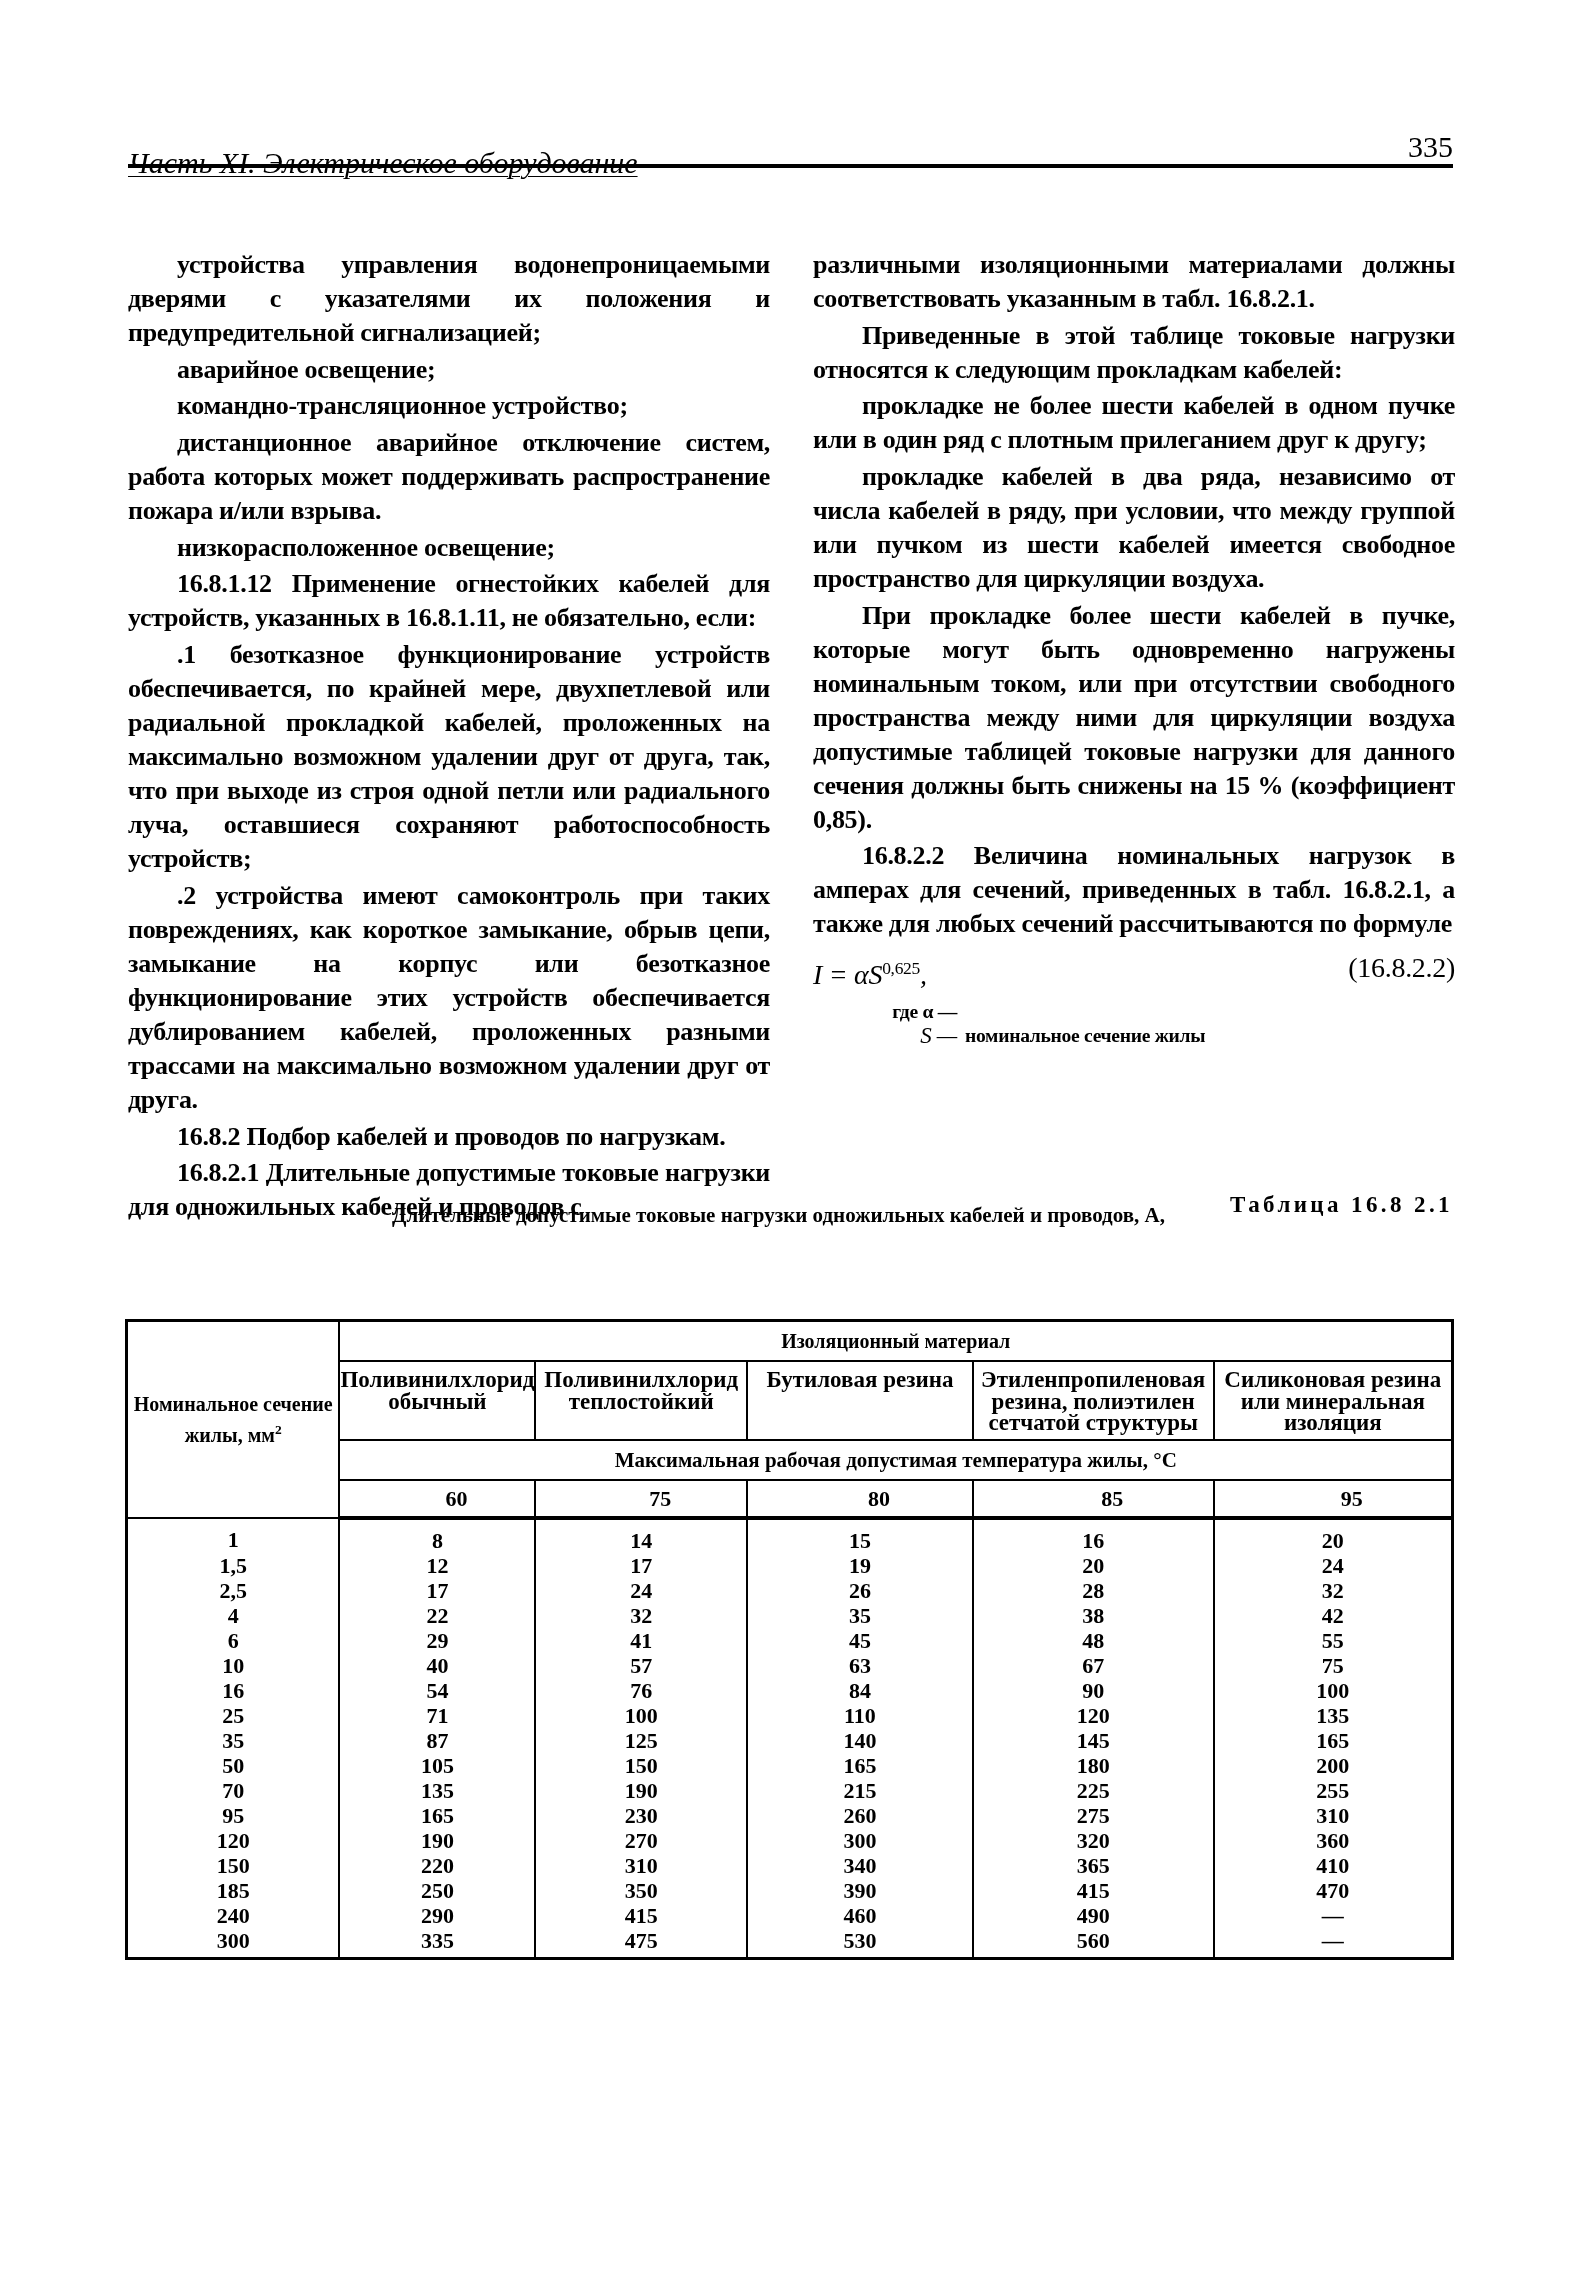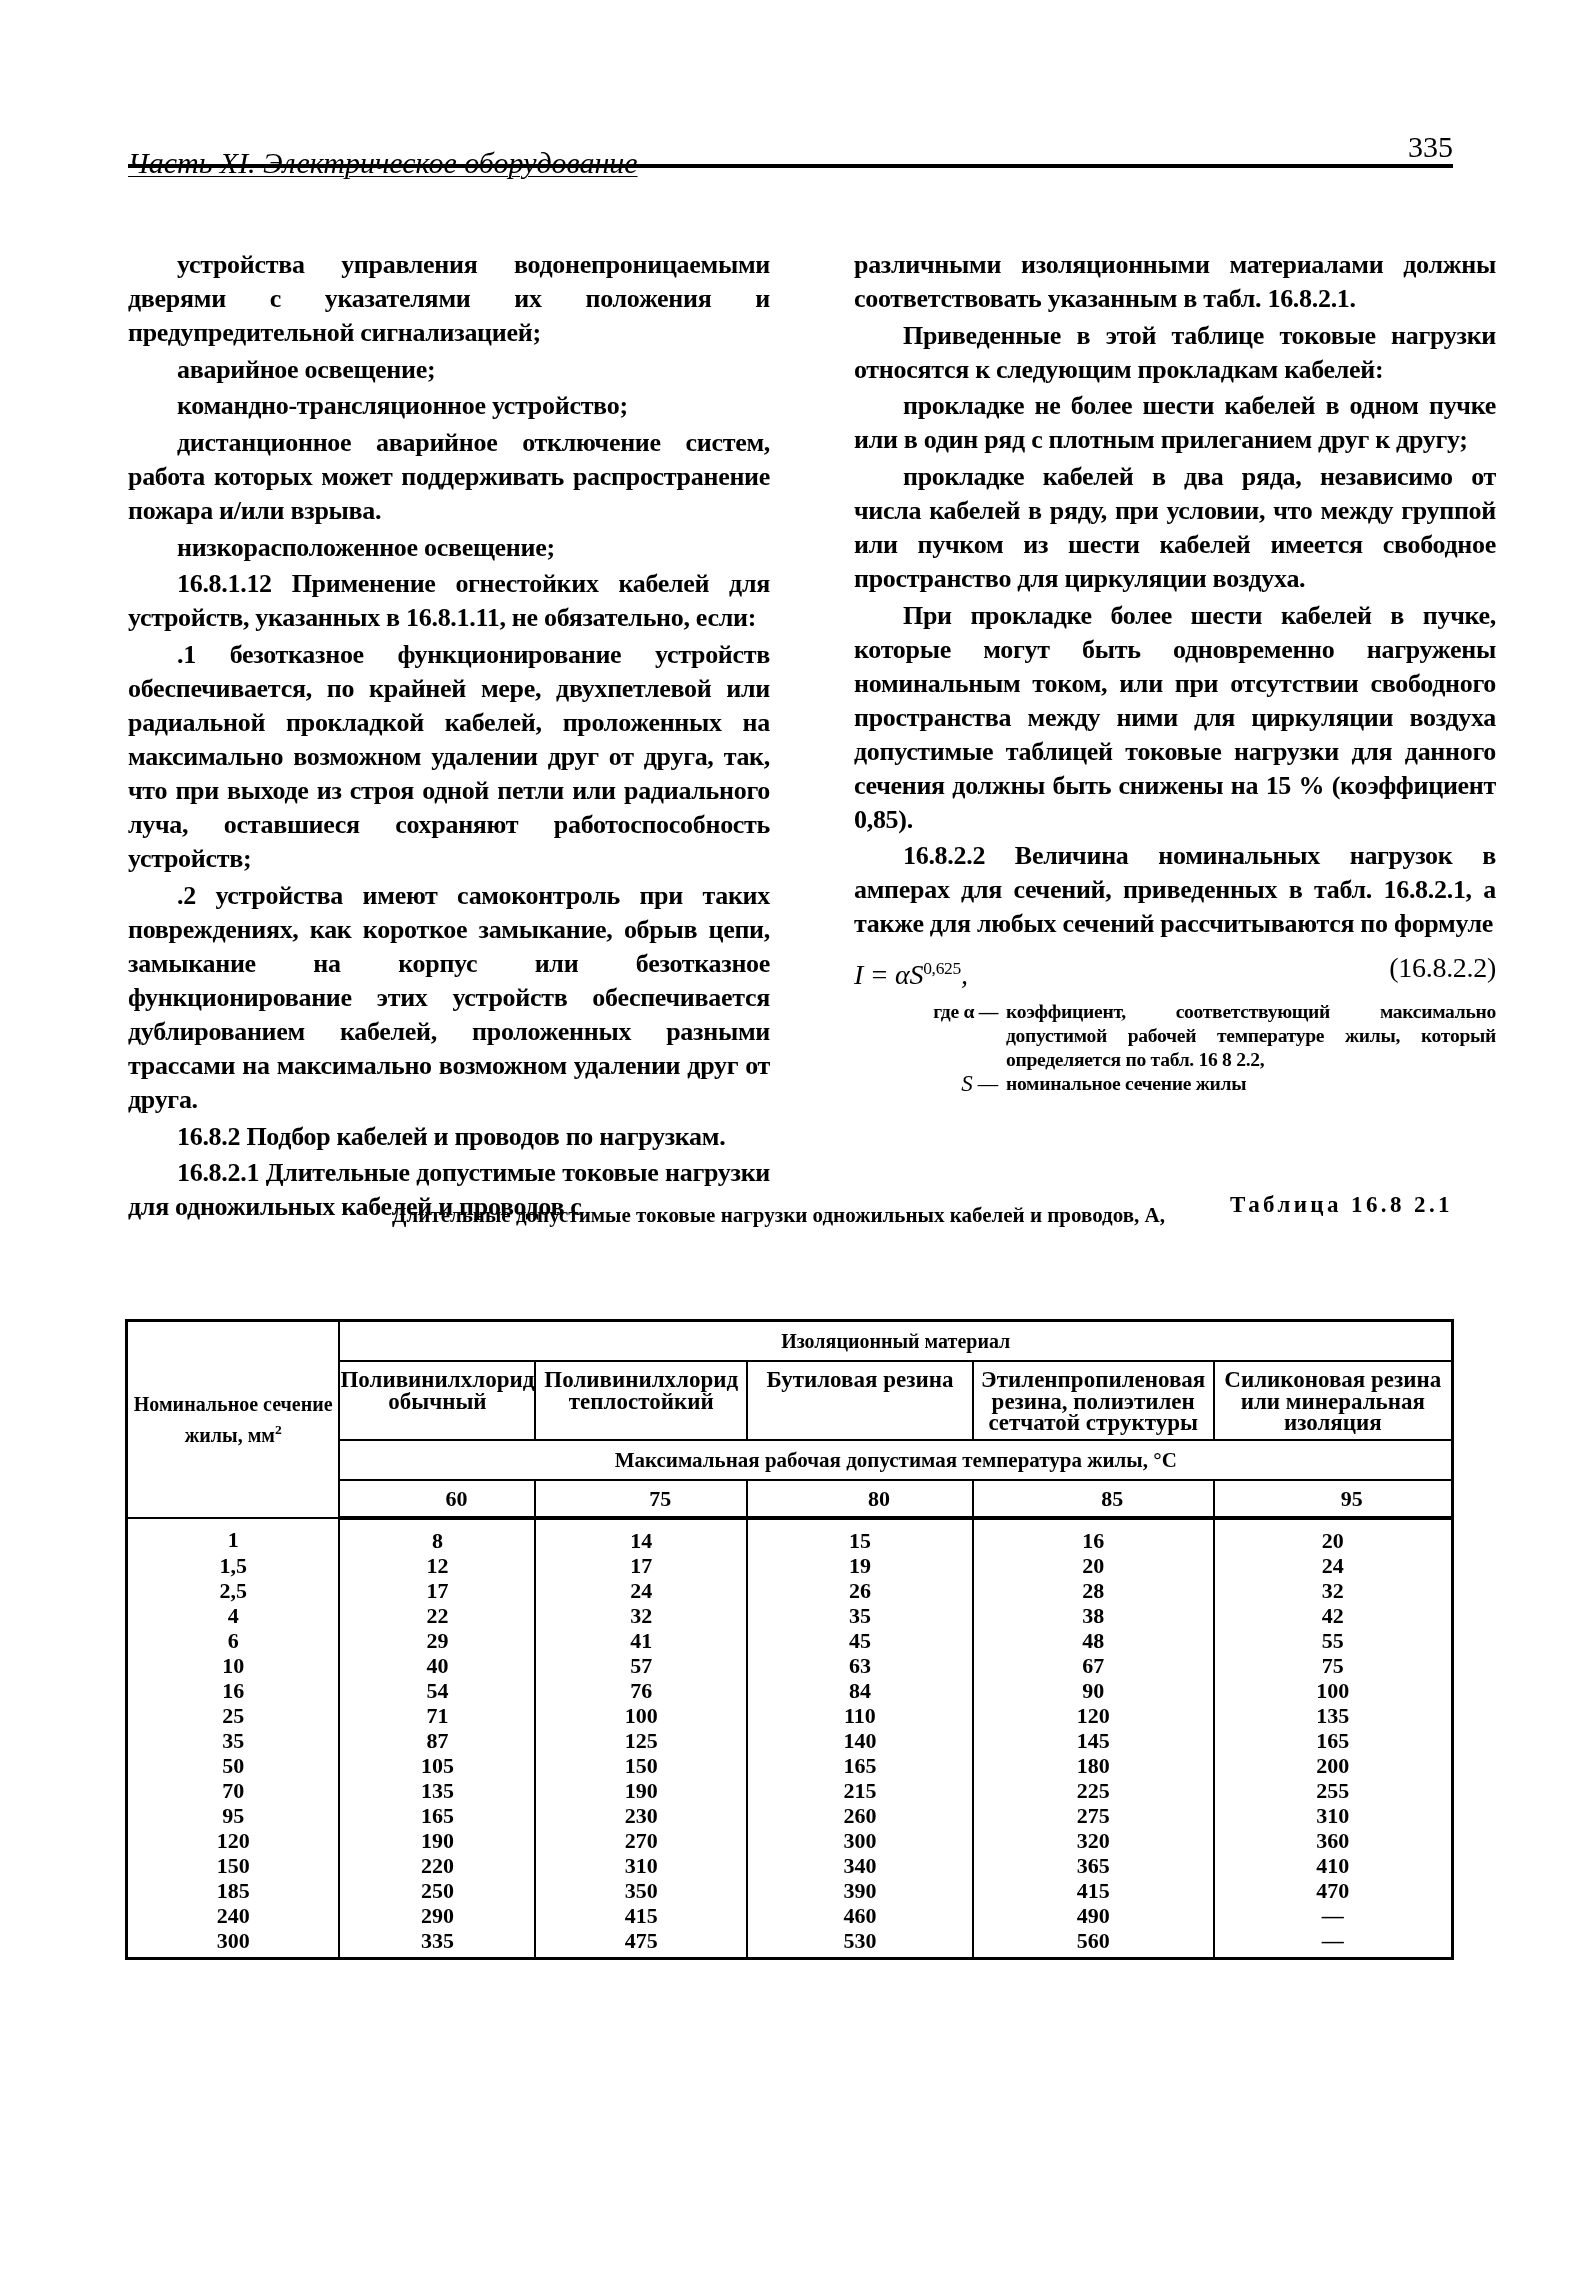--- a/index.html
+++ b/index.html
@@ -16,21 +16,21 @@
       text-decoration: underline; text-underline-offset: 2.7px; text-decoration-thickness: 1.3px;
     }
     .running-head .page {
       position: absolute; right: 0; top: 0; font-size: 30px; line-height: 35px;
     }
     .col {
       position: absolute; top: 248px; width: 642px; font-size: 26px; line-height: 34px;
       font-weight: bold; text-align: justify; letter-spacing: -0.3px;
     }
     .col.left { left: 128px; }
-    .col.right { left: 854px; }
+    .col.right { left: 813px; }
     .col p { margin: 0 0 2.7px 0; text-indent: 49px; }
     .col p.noindent { text-indent: 0; }
     .col .secnum { font-weight: bold; }
     .col p.heading { font-weight: bold; }
     .formula-row { position: relative; height: 40px; margin: 9.4px 0 9.4px 0; }
     .formula-row .formula { position: absolute; left: 0; top: 0; font-style: italic; font-size: 28px; font-weight: normal; }
     .formula-row .formula sup { font-size: 17.5px; font-style: normal; }
     .formula-row .eqnum { position: absolute; right: 0; top: 0; font-size: 28px; font-weight: normal; }
     .legend { font-size: 19.6px; line-height: 24px; font-weight: bold; }
     .legend .row { display: flex; }
@@ -93,21 +93,20 @@
   <p>прокладке кабелей в два ряда, независимо от числа кабелей в ряду, при условии, что между группой или пучком из шести кабелей имеется свободное пространство для циркуляции воздуха.</p>
   <p>При прокладке более шести кабелей в пучке, которые могут быть одновременно нагружены номинальным током, или при отсутствии свободного пространства между ними для циркуляции воздуха допустимые таблицей токовые нагрузки для данного сечения должны быть снижены на 15 % (коэффициент 0,85).</p>
   <p><span class="secnum">16.8.2.2</span><span> Величина номинальных нагрузок в амперах для сечений, приведенных в табл. 16.8.2.1, а также для любых сечений рассчитываются по формуле</span></p>
   <div class="formula-row">
     <span class="formula"><span>I = αS</span><sup>0,625</sup><span>,</span></span>
     <span class="eqnum">(16.8.2.2)</span>
   </div>
   <div class="legend">
     <div class="row">
       <span class="sym">где α —</span>
-      <span class="desc">коэффициент, соответствующий максимально допустимой рабочей температуре жилы, который определяется по табл. 16 8 2.2,</span>
     </div>
     <div class="row">
       <span class="sym"><i>S —</i></span>
       <span class="desc">номинальное сечение жилы</span>
     </div>
   </div>
 </div>
 
 <div class="table-label">Таблица 16.8 2.1</div>
 <div class="table-caption">

